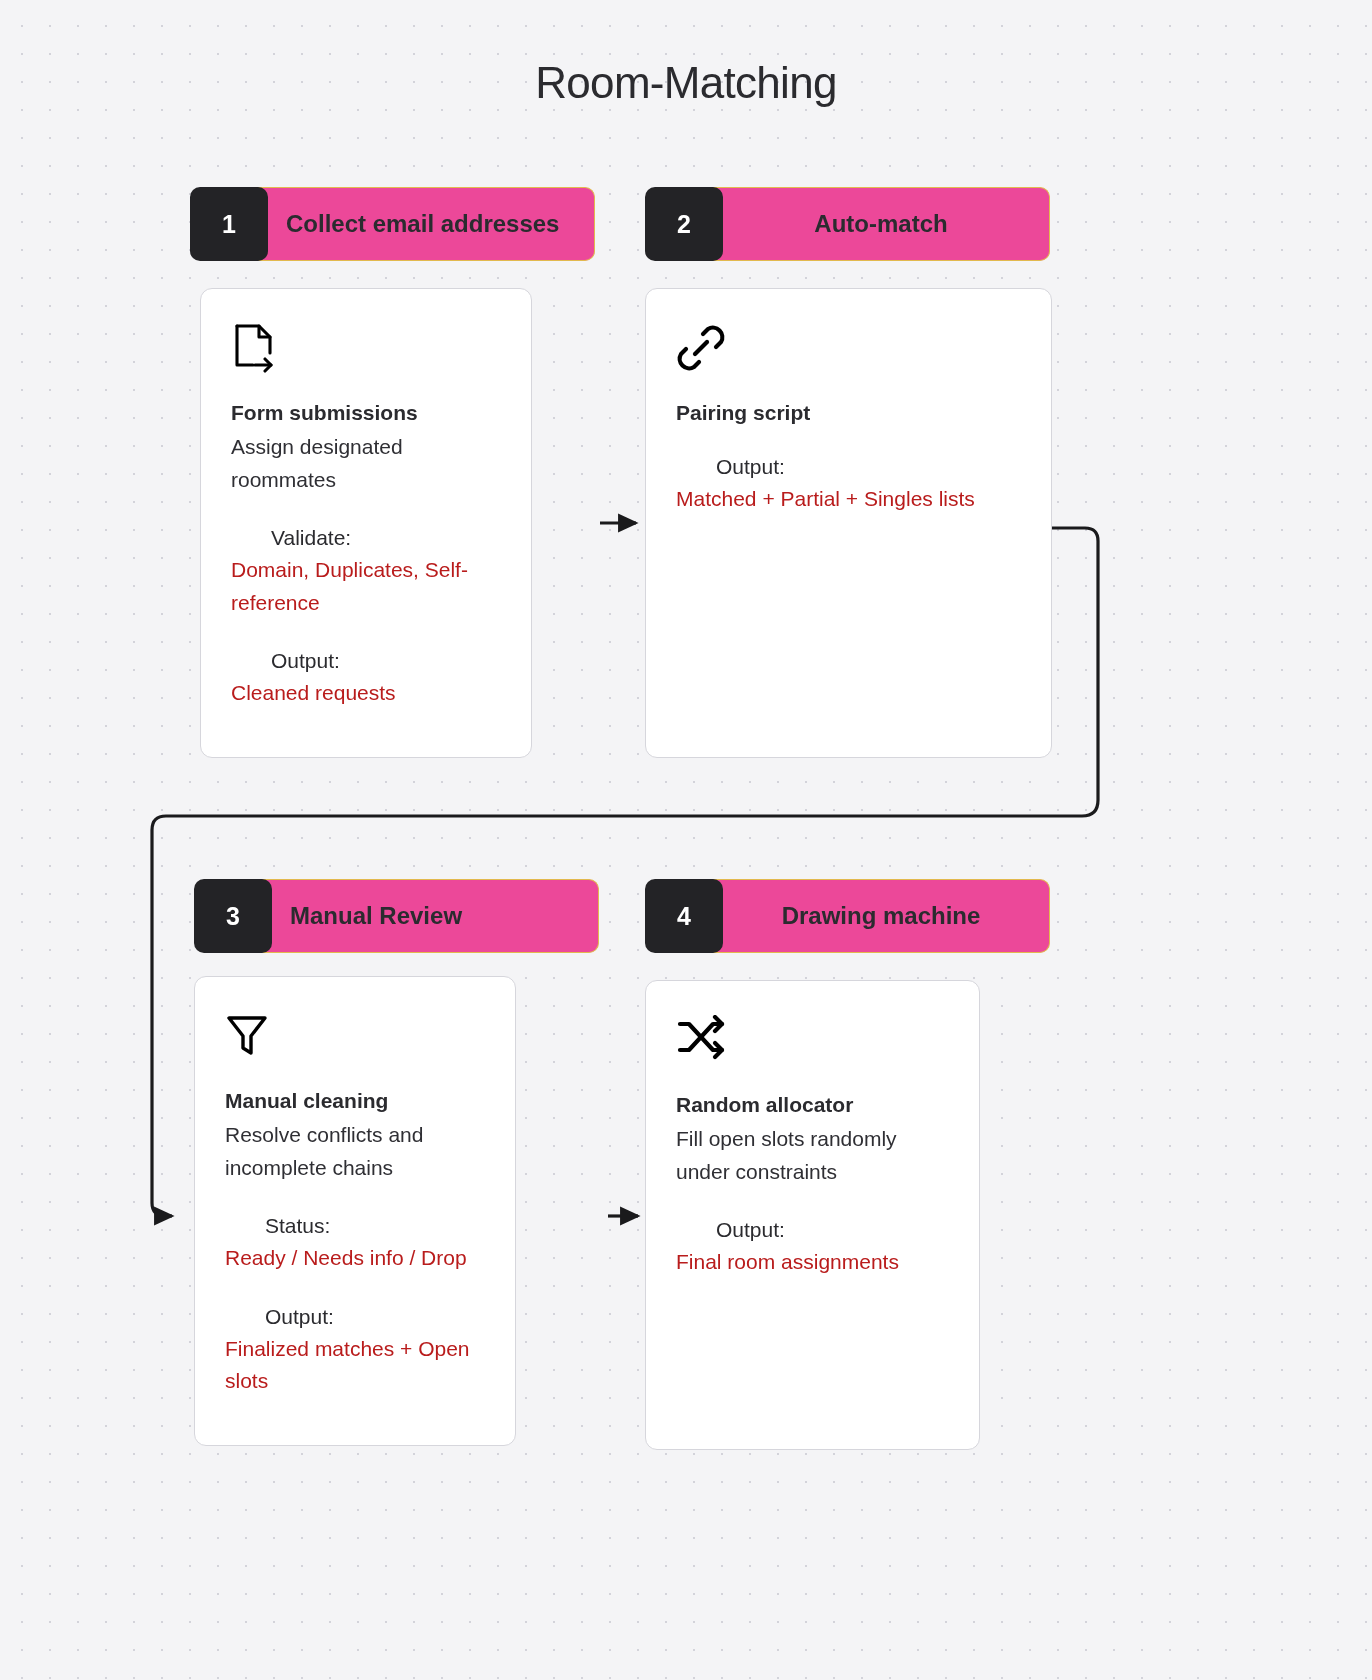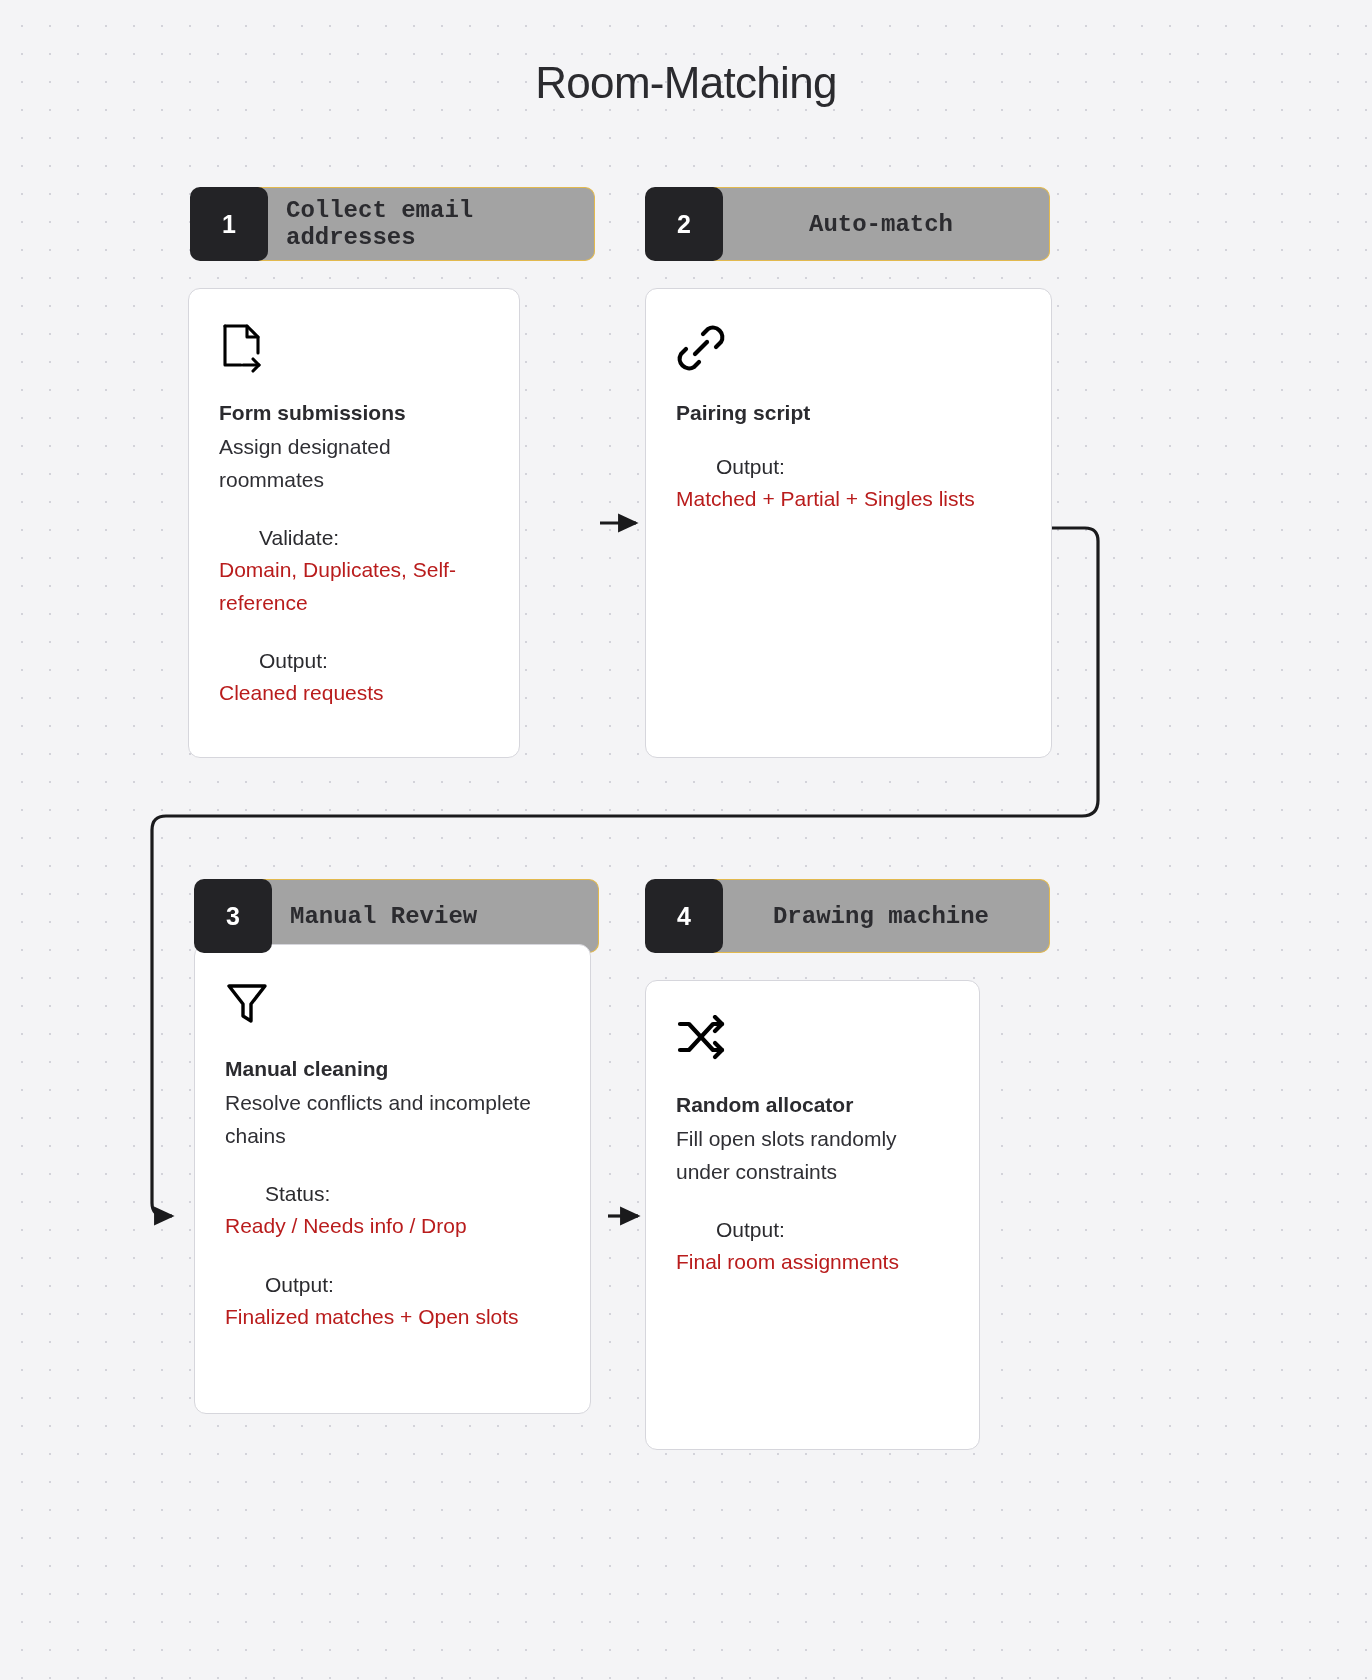--- a/index.html
+++ b/index.html
@@ -62,32 +62,31 @@
     align-items: center;
     justify-content: center;
     font-size: 25px;
     font-weight: 700;
     position: relative;
     z-index: 2;
   }
 
   .step-label {
     flex: 1 1 auto;
-    background: #a3a3a3;
+    background: #ec4899;
     border: 1.5px solid #e2b94e;
     border-left: none;
     border-radius: 0 10px 10px 0;
     display: flex;
     align-items: center;
     font-size: 24px;
     font-weight: 700;
     color: #2b2b2f;
     margin-left: -10px;
     padding-left: 28px;
-    font-family: Liberation Mono, monospace;
   }
 
   .step-label.center {
     justify-content: center;
     padding-left: 0;
   }
 
   .card {
     background: #ffffff;
     border: 1.5px solid #d6d6dc;
@@ -132,23 +131,23 @@
     line-height: 1.55;
     color: #b91c1c;
   }
 
   
   #step-1 { left: 190px;  top: 187px; width: 405px; }
   #step-2 { left: 645px;  top: 187px; width: 405px; }
   #step-3 { left: 194px;  top: 879px; width: 405px; }
   #step-4 { left: 645px;  top: 879px; width: 405px; }
 
-  #card-1 { position: absolute; left: 188px; top: 288px; width: 332px; height: 470px; }
+  #card-1 { position: absolute; left: 200px; top: 288px; width: 332px; height: 470px; }
   #card-2 { position: absolute; left: 645px; top: 288px; width: 407px; height: 470px; }
-  #card-3 { position: absolute; left: 194px; top: 944px; width: 397px; height: 470px; }
+  #card-3 { position: absolute; left: 194px; top: 976px; width: 322px; height: 470px; }
   #card-4 { position: absolute; left: 645px; top: 980px; width: 335px; height: 470px; }
 </style>
 </head>
 <body>
 
 <div class="page-title">Room-Matching</div>
 
 <svg class="connectors" viewBox="0 0 1372 1680" width="1372" height="1680">
   <defs>
     <marker id="arrowhead" markerWidth="7" markerHeight="7" refX="5.6" refY="3" orient="auto">

